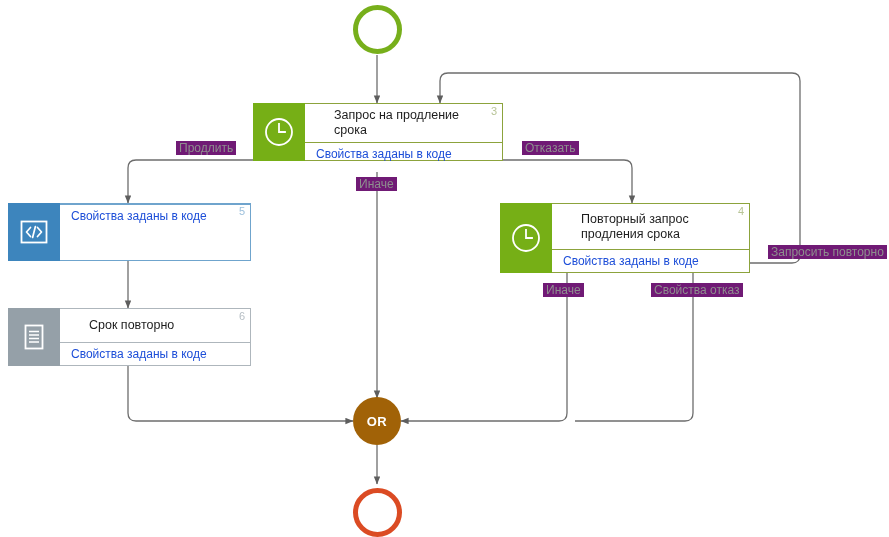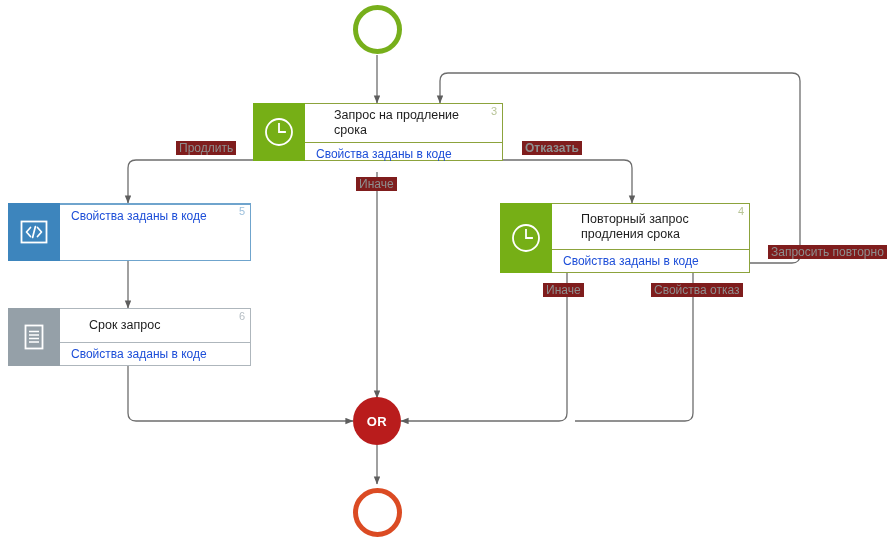--- a/index.html
+++ b/index.html
@@ -96,36 +96,36 @@
     box-sizing:border-box;
     background:transparent;
   }
   .event.start{ border:5px solid #77AF1B; }
   .event.end{ border:5px solid #DB4B23; }
 
   
   .gateway{
     position:absolute;
     border-radius:50%;
-    background:#b91c1c;
+    background:#a16207;
     color:#ffffff;
     font-size:13px;
     font-weight:bold;
     display:flex;
     align-items:center;
     justify-content:center;
     letter-spacing:0.4px;
   }
   
   .edge-label{
     position:absolute;
     font-size:12px;
     color:#8e8e8e;
     white-space:nowrap;
-    background:#7f1d1d;
+    background:#701a75;
     padding:0 3px;
     line-height:14px;
   }
   .icon-svg{display:block;}
 </style>
 </head>
 <body>
 
 <div id="canvas">
 
@@ -198,42 +198,42 @@
 
   <div class="node grey" style="left:8px; top:308px; width:243px; height:58px;">
     <div class="icon-col">
       <svg class="icon-svg" width="32" height="32" viewBox="0 0 32 32">
         <rect x="7.5" y="4.5" width="17" height="23" fill="none" stroke="#ffffff" stroke-width="1.8"></rect>
         <path d="M11,10.5 L21,10.5 M11,14 L21,14 M11,17.5 L21,17.5 M11,21 L21,21" stroke="#ffffff" stroke-width="1.5" fill="none"></path>
       </svg>
     </div>
     <div class="body-col">
       <span class="num-badge">6</span>
-      <div class="title-row">Срок запрос</div>
+      <div class="title-row">Срок повторно</div>
       <div class="props-row">Свойства заданы в коде</div>
     </div>
   </div>
 
   <div class="node green" style="left:500px; top:203px; width:250px; height:70px;">
     <div class="icon-col">
       <svg class="icon-svg" width="32" height="32" viewBox="0 0 32 32">
         <circle cx="16" cy="16" r="13" fill="none" stroke="#ffffff" stroke-width="1.8"></circle>
         <path d="M16,8 L16,16 L22,16" fill="none" stroke="#ffffff" stroke-width="1.8" stroke-linecap="square"></path>
       </svg>
     </div>
     <div class="body-col">
       <span class="num-badge">4</span>
       <div class="title-row">Повторный запрос продления срока</div>
       <div class="props-row">Свойства заданы в коде</div>
     </div>
   </div>
 
   <div class="edge-label" style="left:176px; top:141px;">Продлить</div>
 
-  <div class="edge-label" style="left:522px; top:141px;font-weight:bold;">Отказать</div>
+  <div class="edge-label" style="left:522px; top:141px;">Отказать</div>
 
   <div class="edge-label" style="left:356px; top:177px;">Иначе</div>
 
   <div class="edge-label" style="left:543px; top:283px;">Иначе</div>
 
   <div class="edge-label" style="left:651px; top:283px;">Свойства отказ</div>
 
   <div class="edge-label" style="left:768px; top:245px;text-align:right;">Запросить повторно</div>
 
 </div>

